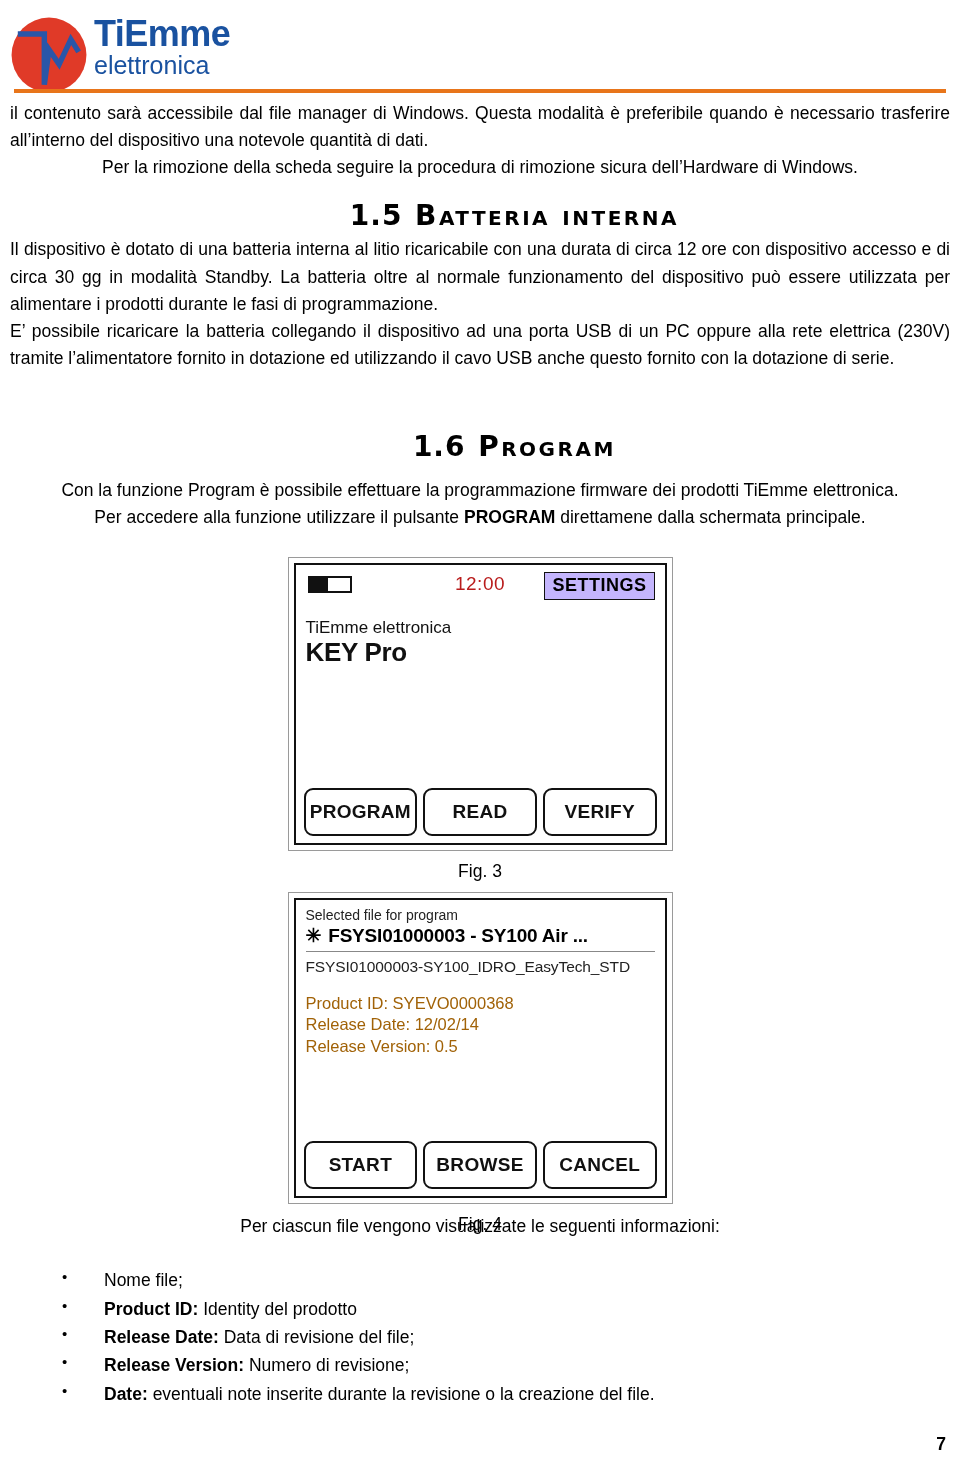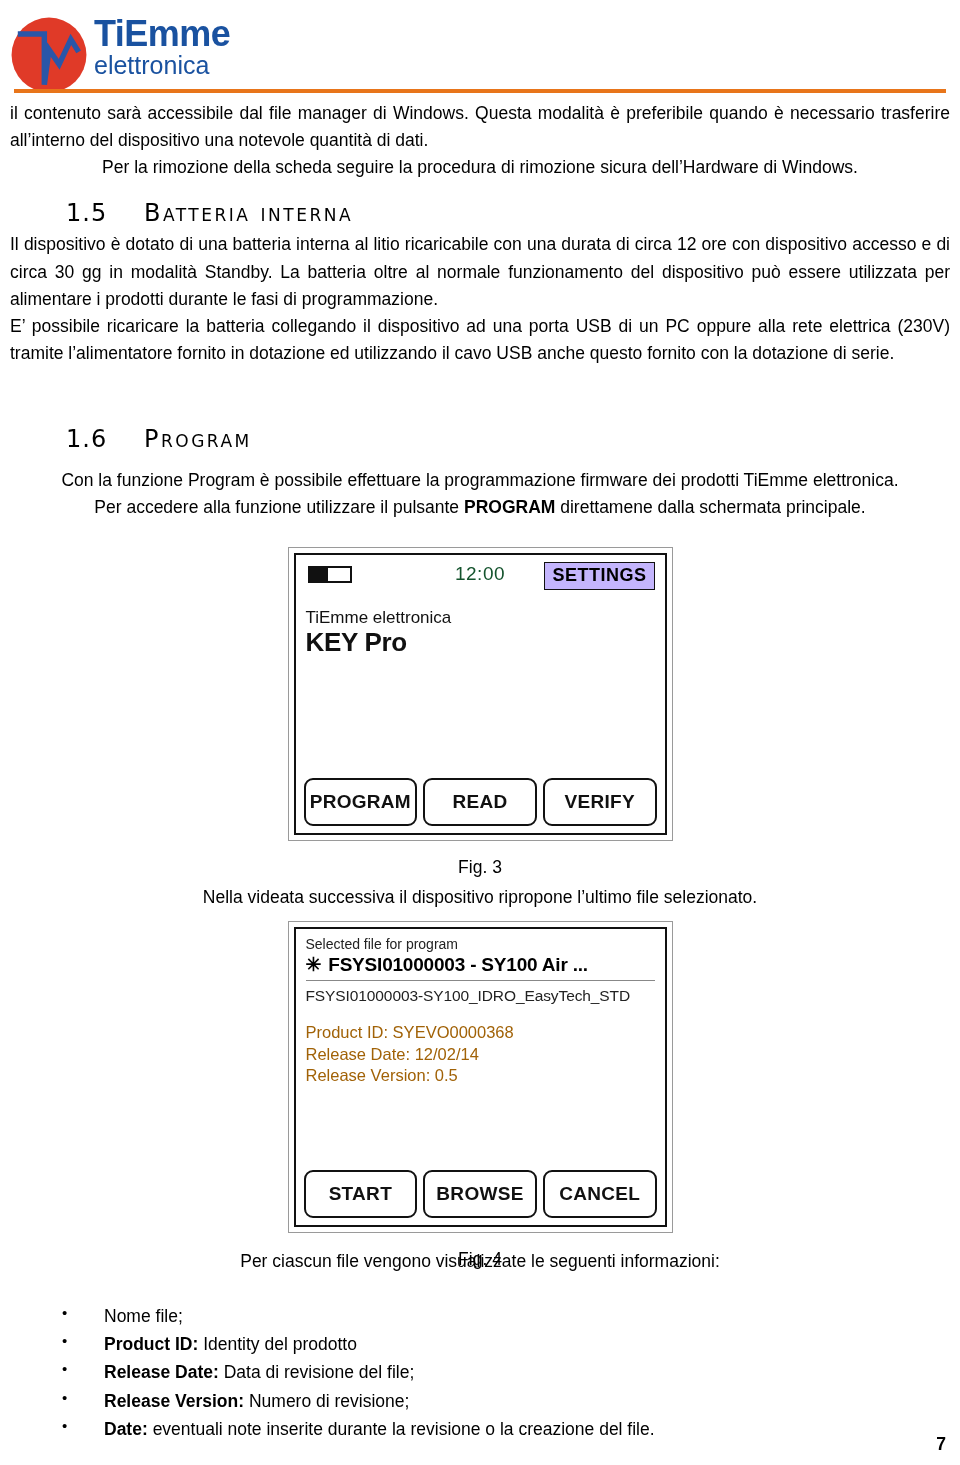--- a/index.html
+++ b/index.html
@@ -62,27 +62,28 @@
   }
   p.body {
     font-size: 17.5px;
     line-height: 1.55;
     text-align: justify;
     margin: 0;
   }
   p.body.nojust { text-align: center; }
 
   h2.section {
-    font-size: 24px;
-    font-weight: normal;
+    font-size: 28px;
+    font-weight: bold;
     font-variant: small-caps;
     letter-spacing: 2.5px;
     margin: 18px 0 4px 0;
     padding-left: 56px;
     font-family: "DejaVu Sans", sans-serif;
+    text-align: center;
   }
   h2.section .num {
     display: inline-block;
     width: 78px;
     letter-spacing: 1px;
   }
 
   .gap-sm { height: 10px; }
   .gap-md { height: 26px; }
   .gap-lg { height: 40px; }
@@ -104,21 +105,21 @@
     position: relative;
     background: #fff;
     padding: 8px 10px;
   }
   .device-inner.f4 { height: 300px; }
 
   .fig-caption {
     width: 940px;
     text-align: center;
     font-size: 17.5px;
-    margin-top: 16px;
+    margin-top: 10px;
   }
 
   
   .statusbar {
     position: relative;
     height: 24px;
   }
   .battery {
     position: absolute;
     left: 2px; top: 3px;
@@ -132,21 +133,21 @@
     left: 0; top: 0;
     width: 46%; height: 100%;
     background: #111;
   }
   .clock {
     position: absolute;
     left: 0; right: 0; top: 0;
     text-align: center;
     font-size: 19px;
     font-weight: normal;
-    color: #14532d;
+    color: #b91c1c;
     letter-spacing: 0.5px;
   }
   .settings-btn {
     position: absolute;
     right: 0; top: -1px;
     border: 1px solid #111;
     padding: 2px 7px 3px 7px;
     font-size: 18px;
     font-weight: bold;
     letter-spacing: 0.5px;
@@ -308,21 +309,20 @@
             <div class="scr-btn">PROGRAM</div>
             <div class="scr-btn">READ</div>
             <div class="scr-btn">VERIFY</div>
           </div>
 
         </div>
       </div>
       <div class="fig-caption">Fig. 3</div>
     </div>
 
-    <p class="body nojust" style="margin-top:6px;">Nella videata successiva il dispositivo ripropone l’ultimo file selezionato.</p>
 
     <div class="gap-sm"></div>
 
     <div class="figure-block">
       <div class="device">
         <div class="device-inner f4">
 
           <div class="sel-label">Selected file for program</div>
           <div class="sel-file">
             <span class="star-icon">✳</span>

